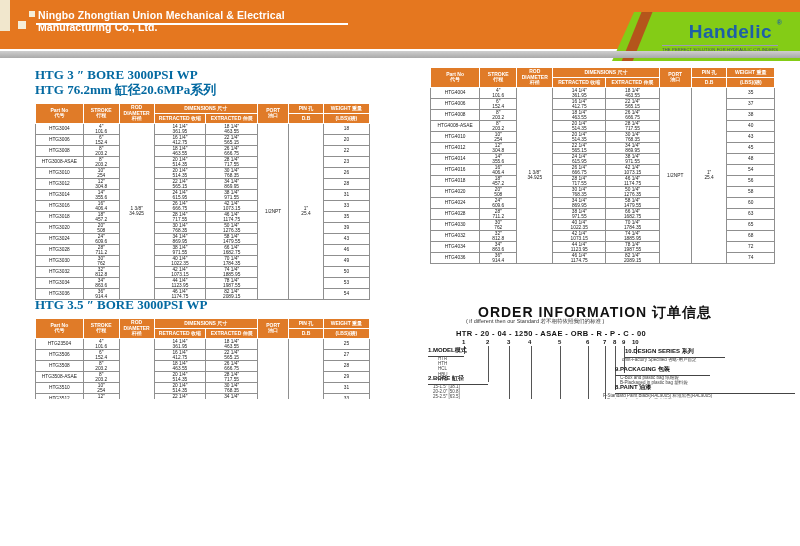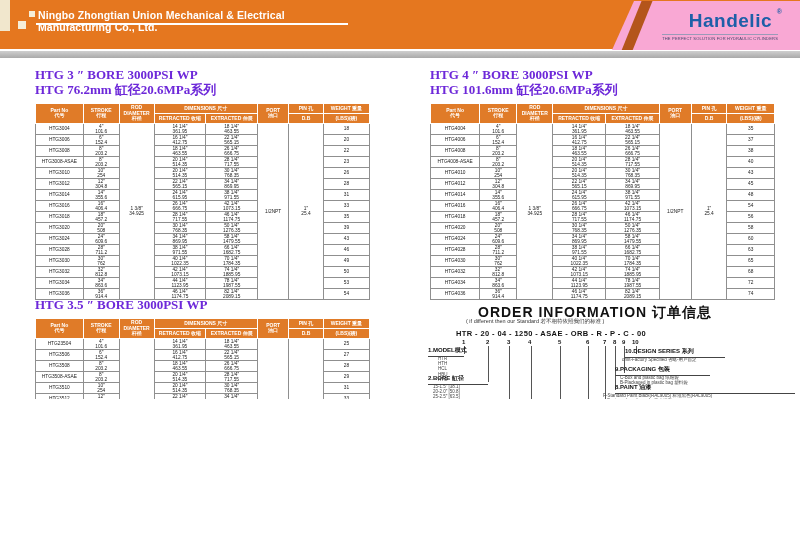--- a/index.html
+++ b/index.html
@@ -9,35 +9,35 @@
   
   .banner{position:absolute;left:0;top:0;width:800px;height:49px;background:#e5771f;}
   .corner-strip{position:absolute;left:0;top:0;width:10px;height:31px;background:#f1e7cd;}
   .sq-a{position:absolute;left:18px;top:21px;width:8px;height:8px;background:#f6eed8;}
   .sq-b{position:absolute;left:29px;top:11px;width:6px;height:6px;background:#f6eed8;}
   .company-en{position:absolute;left:38px;top:9px;width:320px;color:#ffffff;
       font-size:10.5px;font-weight:bold;letter-spacing:0.1px;}
   .company-rule{position:absolute;left:36px;top:23px;width:312px;height:2px;background:#ffffff;}
   .company-cn{position:absolute;left:38px;top:28px;color:#ffffff;font-size:13px;
       font-weight:bold;letter-spacing:3px;}
-  .logo-area{position:absolute;right:0;top:1px;width:188px;height:49px;background:#f9a8d4;
+  .logo-area{position:absolute;right:0;top:12px;width:188px;height:49px;background:#84cc16;
       clip-path:polygon(22px 0,188px 0,188px 49px,0 49px);text-decoration:underline;}
   .logo-stripe{position:absolute;right:158px;top:-4px;width:11px;height:60px;background:#b4551b;
       transform:skewX(-22deg);}
   .logo-text{position:absolute;right:28px;top:9px;color:#1d5fa8;font-size:19px;font-weight:bold;
       letter-spacing:0.5px;font-family:"Liberation Sans",sans-serif;}
   .logo-reg{position:absolute;right:18px;top:7px;color:#1d5fa8;font-size:7px;font-weight:bold;}
   .logo-tagline{position:absolute;right:22px;top:33px;color:#44446a;font-size:4px;
       letter-spacing:0.2px;border-top:1px solid #9a9ab8;padding-top:1px;}
   .graybar{position:absolute;left:0;top:51px;width:800px;height:7px;
       background:linear-gradient(#cfcfcf,#a9a9a9);}
 
   
   .tbl-block{position:absolute;}
-  .tbl-title{font-family:"Liberation Serif",serif;font-weight:bold;color:#6d28d9;
+  .tbl-title{font-family:"Liberation Serif",serif;font-weight:bold;color:#0369a1;
       font-size:13px;line-height:15px;margin-bottom:6px;white-space:nowrap;}
 
   
   table.spec{border-collapse:collapse;table-layout:fixed;width:100%;
       border:1px solid #555;background:#fff;}
   table.spec th{background:#e07b28;color:#ffffff;font-weight:bold;font-size:5px;
       line-height:5.6px;border:1px solid #ffffff;padding:1px 0;text-align:center;}
   table.spec td{border:1px solid #8f8f8f;font-size:4.8px;line-height:5px;height:9px;
       text-align:center;color:#222;padding:0;}
   .pre{white-space:pre-line;}
@@ -281,24 +281,20 @@
 1174.75</td>
             <td class="pre">82 1/4"
 2089.15</td>
             <td class="pre">54</td>
           </tr>
         </tbody>
     </table>
   </div>
 
   <div class="tbl-block" style="left:430px;top:67px;width:345px;">
-    <div class="tbl-title">
-      <div>HTG 4 ″ BORE 3000PSI WP</div>
-      <div>HTG 101.6mm  缸径20.6MPa系列</div>
-    </div>
     <table class="spec">
       <colgroup>
           <col style="width:14.3%">
           <col style="width:10.8%">
           <col style="width:10.4%">
           <col style="width:15.5%">
           <col style="width:15.5%">
           <col style="width:9.3%">
           <col style="width:10.4%">
           <col style="width:13.8%">

